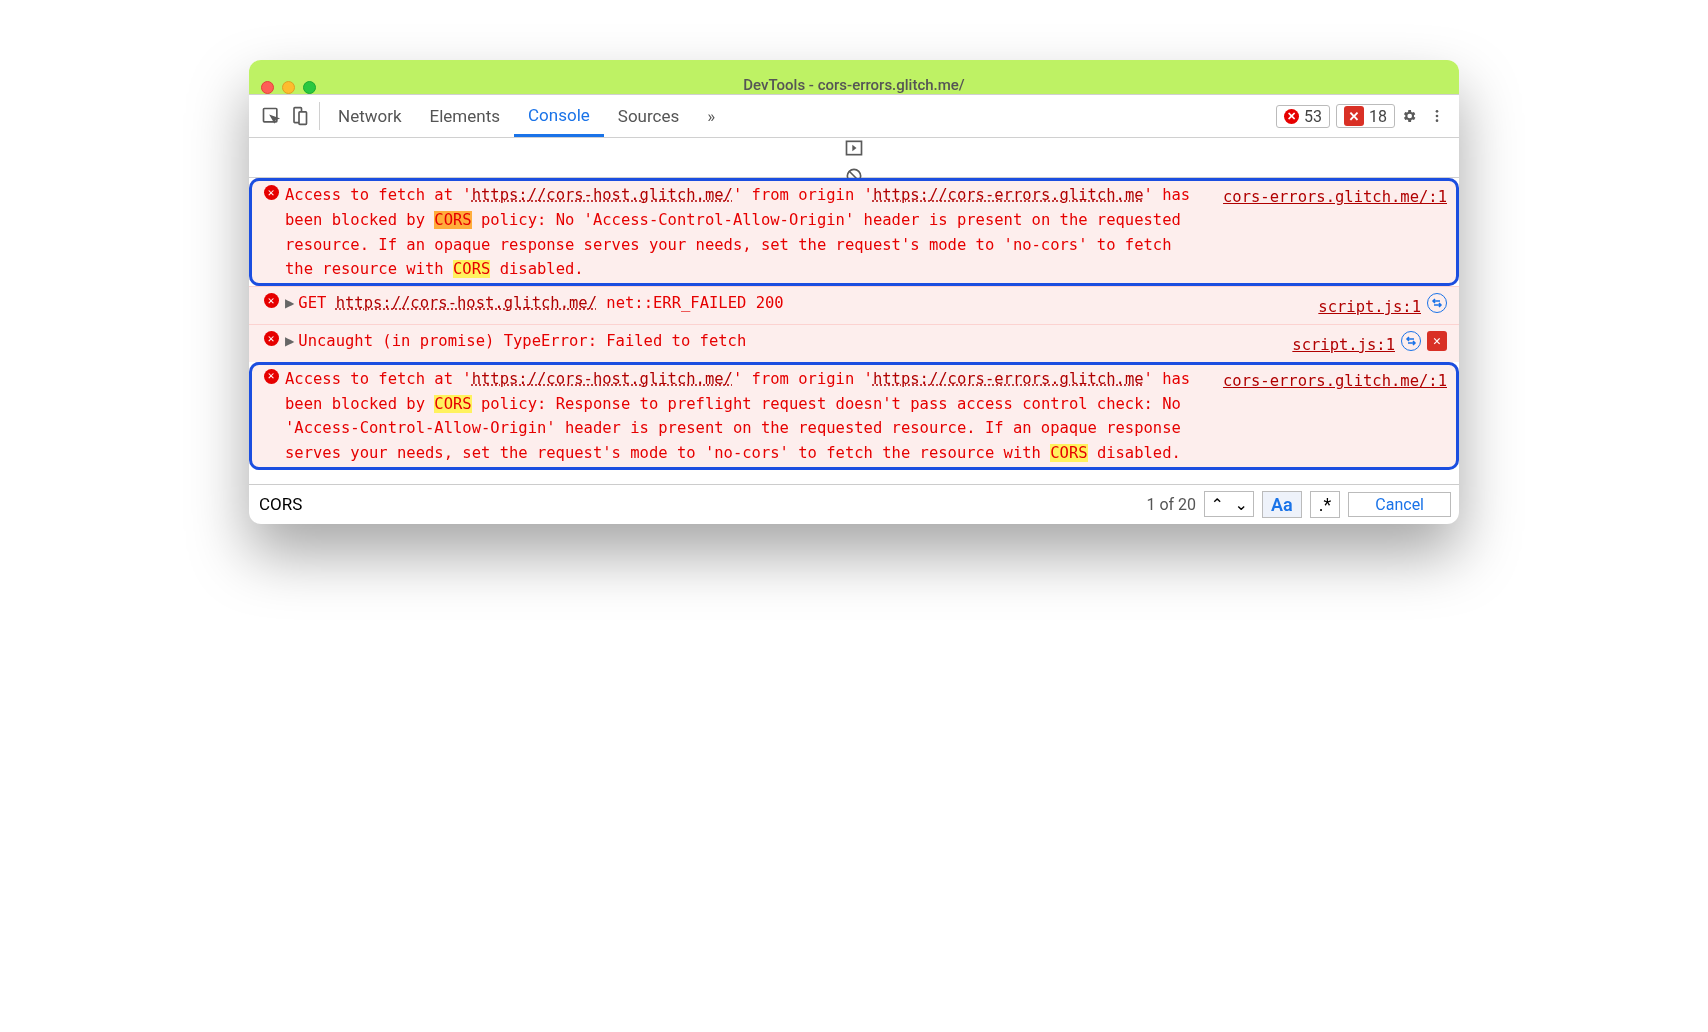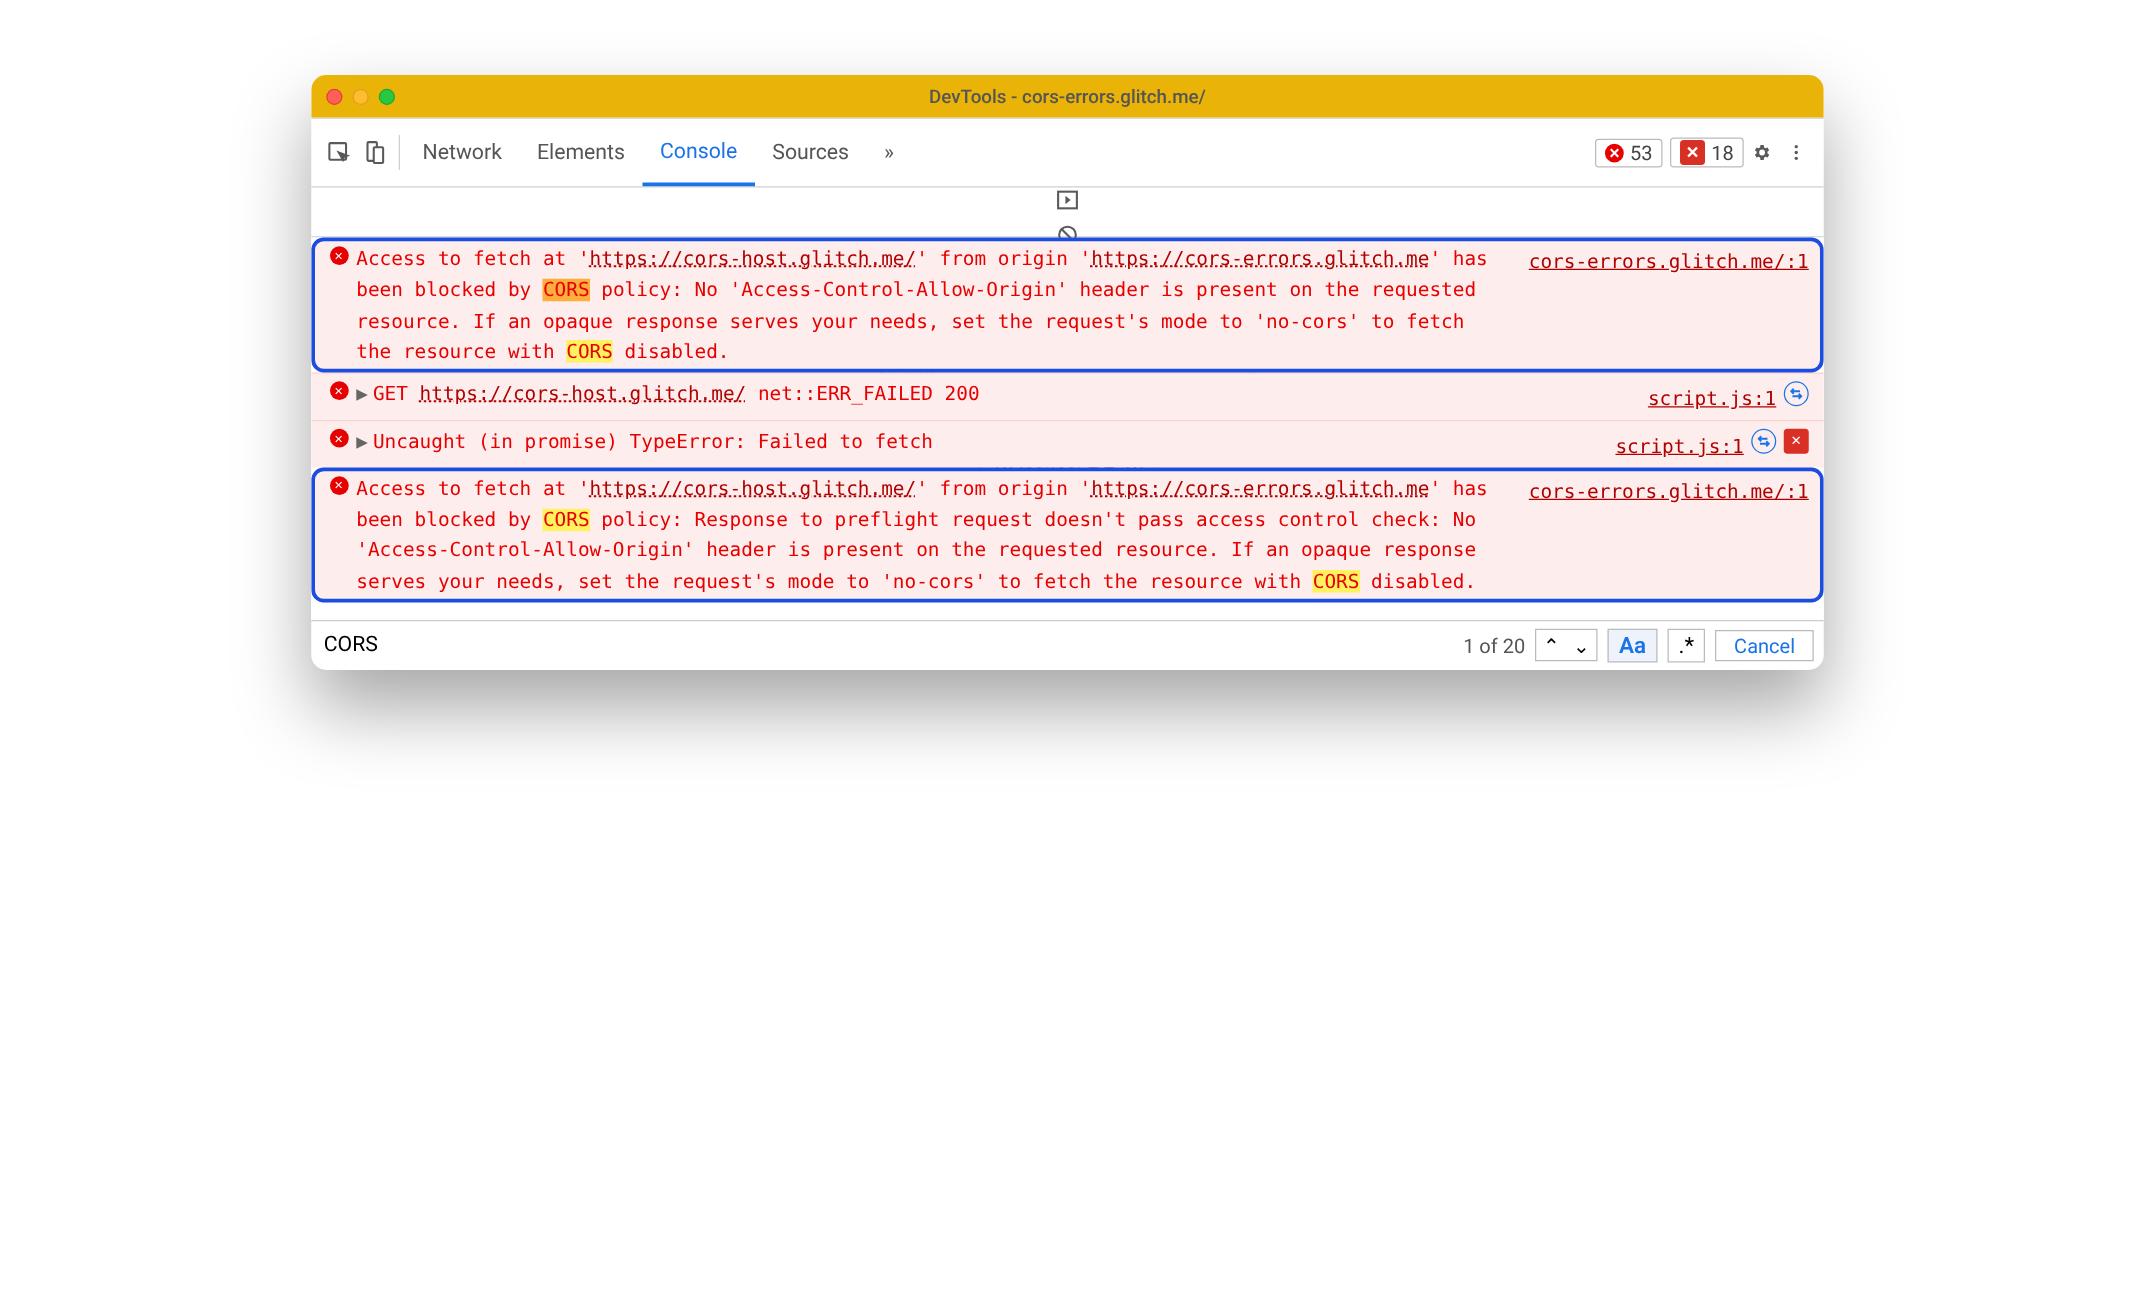--- a/index.html
+++ b/index.html
@@ -16,38 +16,38 @@
   .window {
     width: 1210px;
     border-radius: 12px;
     background: #fff;
     box-shadow: 0 30px 60px rgba(0,0,0,0.35);
     overflow: hidden;
   }
   
   .titlebar {
     height: 34px;
-    background: #eab308;
+    background: #bef264;
     display: flex;
-    align-items: center;
+    align-items: flex-end;
     padding: 0 12px;
     position: relative;
   }
   .traffic { display: flex; gap: 8px; }
   .traffic span { width: 13px; height: 13px; border-radius: 50%; display: inline-block; }
   .tl-close { background:#fe5f57; border:1px solid #e24138; }
   .tl-min   { background:#febc2e; border:1px solid #dfa023; }
   .tl-max   { background:#29c840; border:1px solid #1aab30; }
   .win-title {
     position:absolute; left:0; right:0; text-align:center;
     font-size: 15px; color:#555; font-weight:500;
   }
   
   .tabsrow {
-    height: 56px;
+    height: 44px;
     display:flex; align-items:center;
     border-top:1px solid #d0d0d0;
     border-bottom:1px solid #d0d0d0;
     padding-left: 8px; padding-right:8px;
     font-size: 17px;
     color:#555;
   }
   .icon-btn {
     width: 28px; height:28px;
     display:flex; align-items:center; justify-content:center;
@@ -128,21 +128,21 @@
   }
   .searchbar input {
     flex:1; border:none; font-size:17px; outline:none; padding:4px 2px;
     font-family:inherit;
   }
   .searchbar .count { color:#555; }
   .searchbar .nav { display:flex; border:1px solid #bbb; }
   .searchbar .nav span { width:24px; height:24px; display:flex;align-items:center;justify-content:center;}
   .mode-btn { border:1px solid #bbb; padding:2px 8px; font-size:18px; display:flex;align-items:center;}
   .mode-btn.active { background:#eef2fa; color:#1a73e8; font-weight:600;}
-  .cancel { color:#1a73e8; border:1px solid #bbb; padding:2px 14px; }
+  .cancel { color:#1a73e8; border:1px solid #bbb; padding:2px 26px; }
   svg { display:block; }
 </style>
 </head>
 <body>
 
 <div class="window">
 
   <div class="titlebar">
     <div class="traffic">
       <span class="tl-close"></span>

